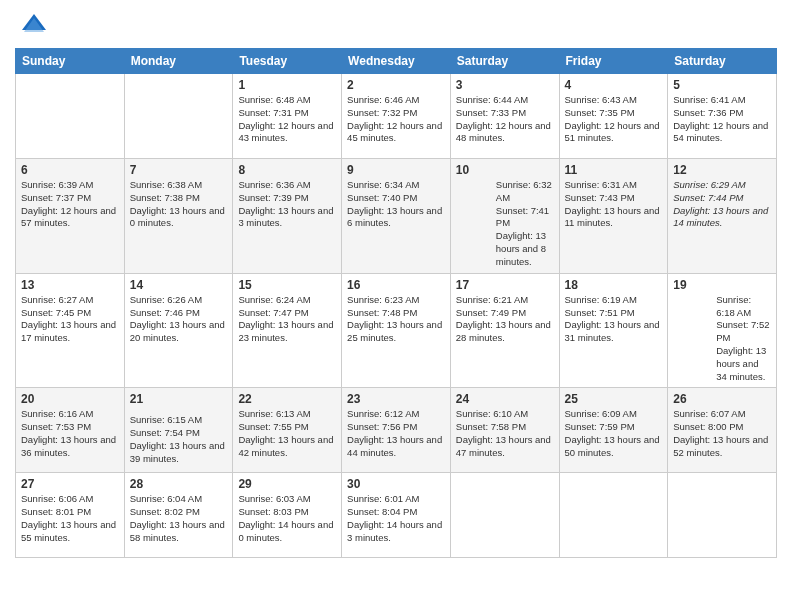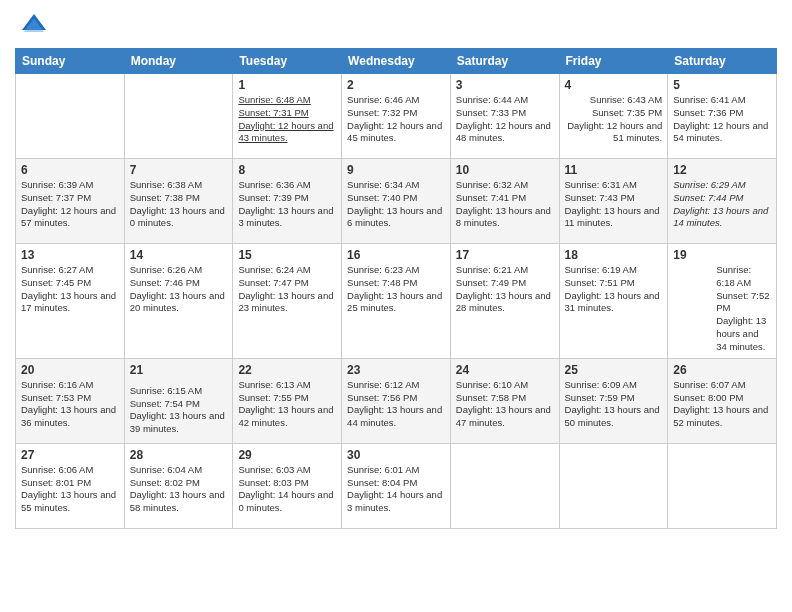--- a/index.html
+++ b/index.html
@@ -136,39 +136,39 @@
           <th>Friday</th>
           <th>Saturday</th>
         </tr>
     </thead>
     <tbody id="calendar-body">
         <tr>
           <td class="empty-cell"></td>
           <td class="empty-cell"></td>
           <td>
             <div class="day-number">1</div>
-            <div class="day-info" style="white-space: pre-line; text-decoration: underline;">Sunrise: 6:48 AM
+            <div class="day-info" style="white-space: pre-line;">Sunrise: 6:48 AM
 Sunset: 7:31 PM
 Daylight: 12 hours and 43 minutes.</div>
           </td>
           <td>
             <div class="day-number">2</div>
             <div class="day-info" style="white-space: pre-line;">Sunrise: 6:46 AM
 Sunset: 7:32 PM
 Daylight: 12 hours and 45 minutes.</div>
           </td>
           <td>
             <div class="day-number">3</div>
             <div class="day-info" style="white-space: pre-line;">Sunrise: 6:44 AM
 Sunset: 7:33 PM
 Daylight: 12 hours and 48 minutes.</div>
           </td>
           <td>
             <div class="day-number">4</div>
-            <div class="day-info" style="white-space: pre-line; text-align: right;">Sunrise: 6:43 AM
+            <div class="day-info" style="white-space: pre-line;">Sunrise: 6:43 AM
 Sunset: 7:35 PM
 Daylight: 12 hours and 51 minutes.</div>
           </td>
           <td>
             <div class="day-number">5</div>
             <div class="day-info" style="white-space: pre-line;">Sunrise: 6:41 AM
 Sunset: 7:36 PM
 Daylight: 12 hours and 54 minutes.</div>
           </td>
         </tr>
@@ -192,21 +192,21 @@
 Daylight: 13 hours and 3 minutes.</div>
           </td>
           <td>
             <div class="day-number">9</div>
             <div class="day-info" style="white-space: pre-line;">Sunrise: 6:34 AM
 Sunset: 7:40 PM
 Daylight: 13 hours and 6 minutes.</div>
           </td>
           <td>
             <div class="day-number">10</div>
-            <div class="day-info" style="white-space: pre-line;">Sunrise: 6:32 AM
+            <div class="day-info" style="white-space: pre-line; margin-left: 40px;">Sunrise: 6:32 AM
 Sunset: 7:41 PM
 Daylight: 13 hours and 8 minutes.</div>
           </td>
           <td>
             <div class="day-number">11</div>
             <div class="day-info" style="white-space: pre-line;">Sunrise: 6:31 AM
 Sunset: 7:43 PM
 Daylight: 13 hours and 11 minutes.</div>
           </td>
           <td>

